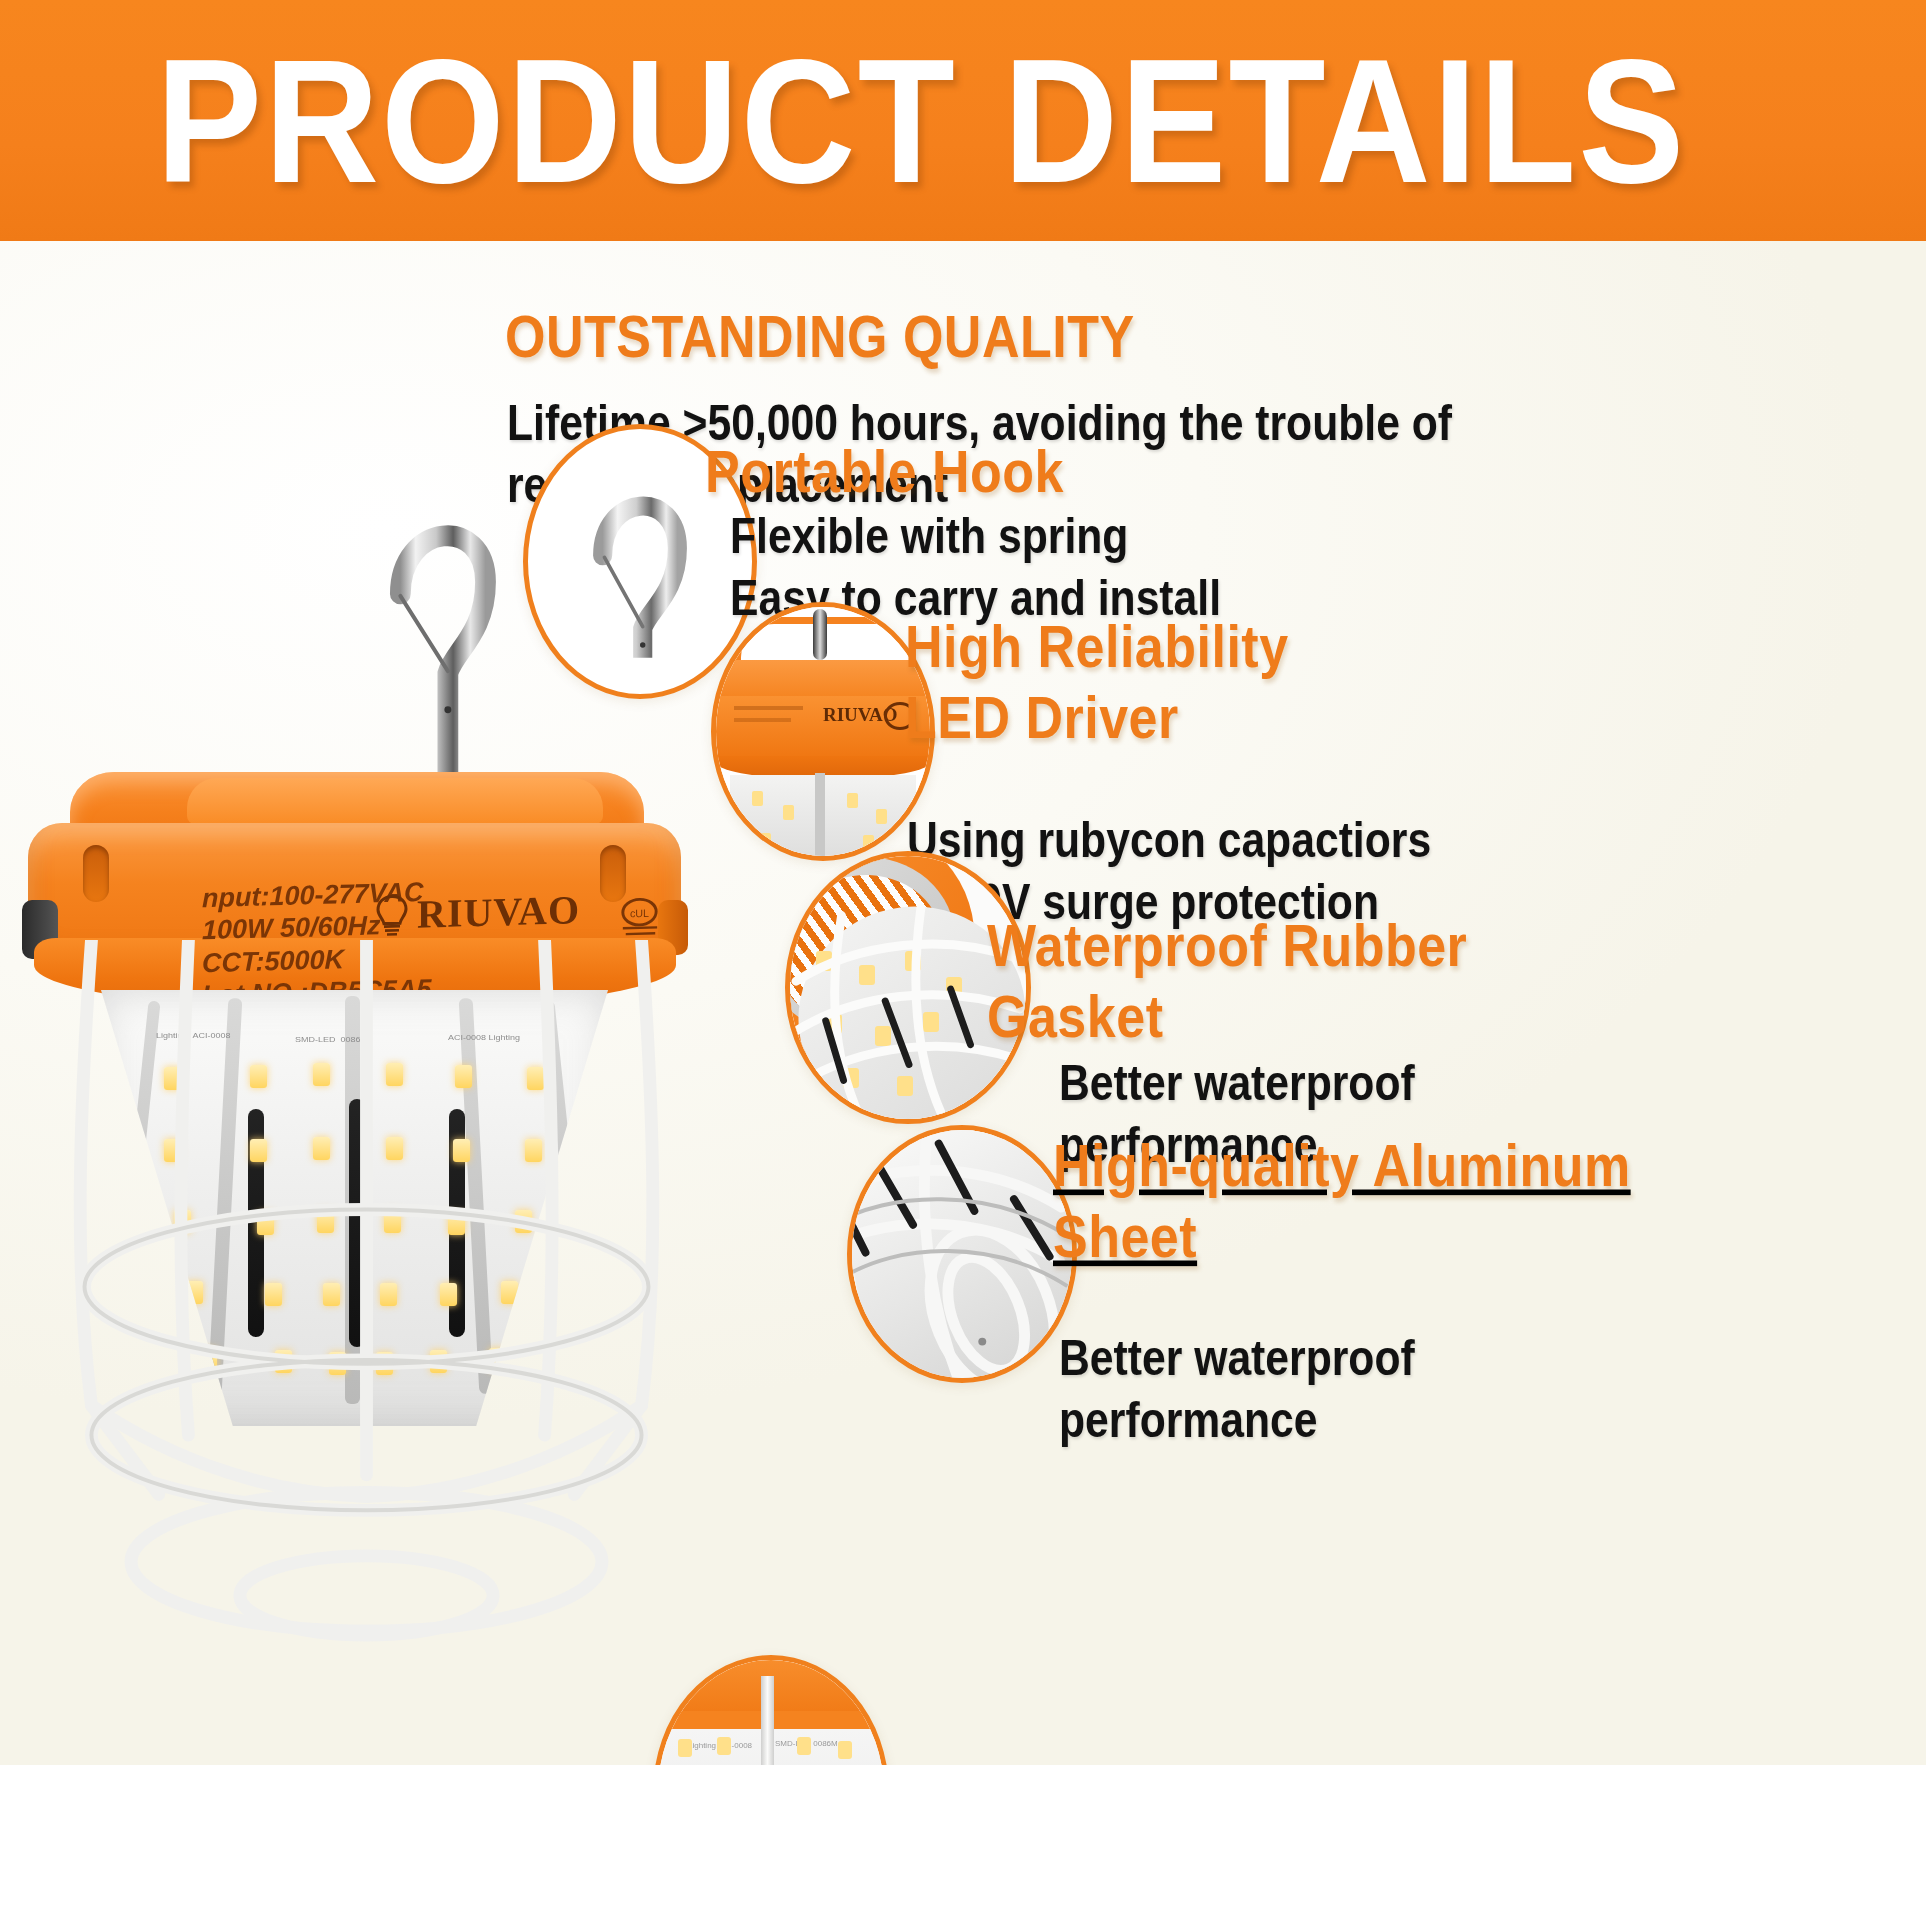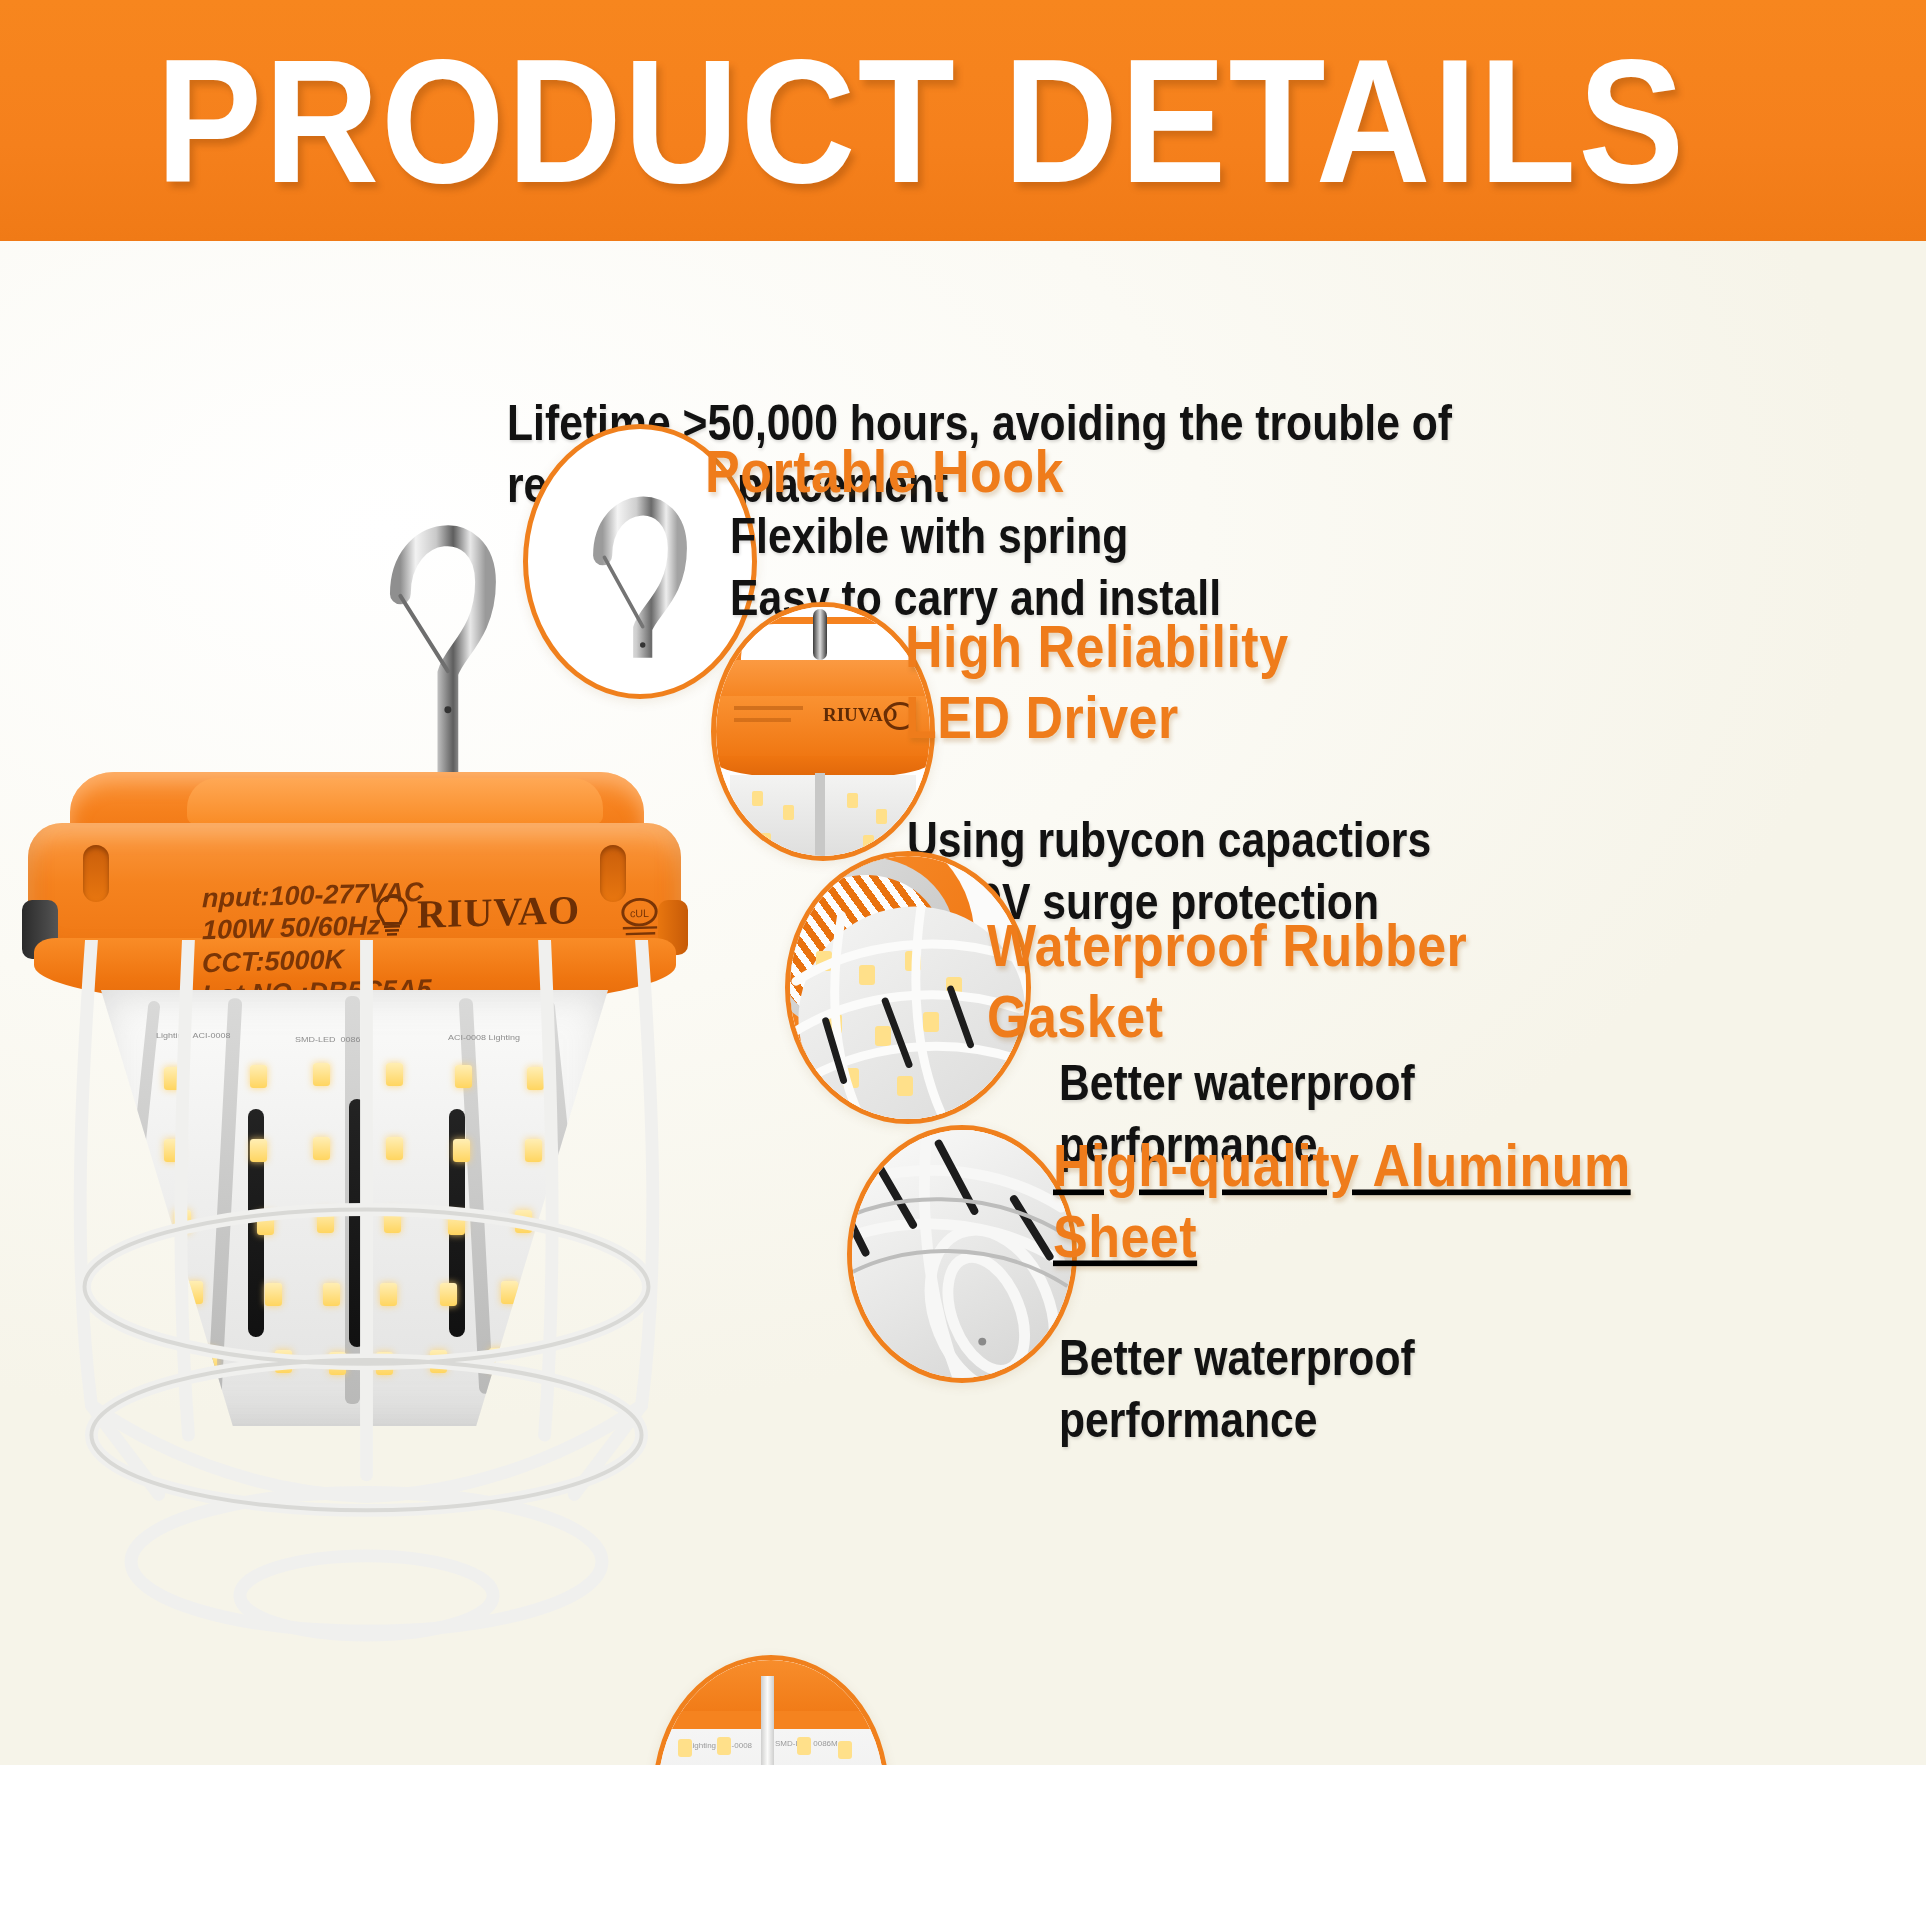--- a/index.html
+++ b/index.html
@@ -176,20 +176,23 @@
 </style>
 </head>
 <body>
 
 <div class="page">
 
   <div class="banner">
     <div class="banner-title">PRODUCT DETAILS</div>
   </div>
 
+  <div class="block" style="left:505px;top:304px;">
+    <div class="feat-title">OUTSTANDING QUALITY</div>
+  </div>
   <div class="block" style="left:507px;top:392px;">
     <div class="feat-body">
       <span class="ln">Lifetime &gt;50,000 hours, avoiding the trouble of</span>
       <span class="ln">repeated replacement</span>
     </div>
   </div>
 
   <div class="lamp">
 
     <svg class="hook-big" viewBox="0 0 200 330">

